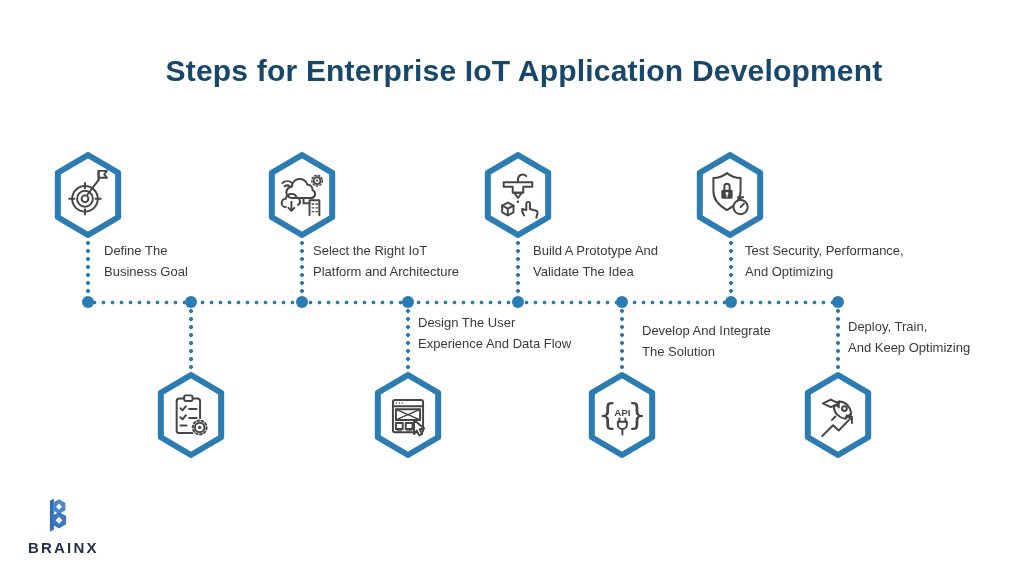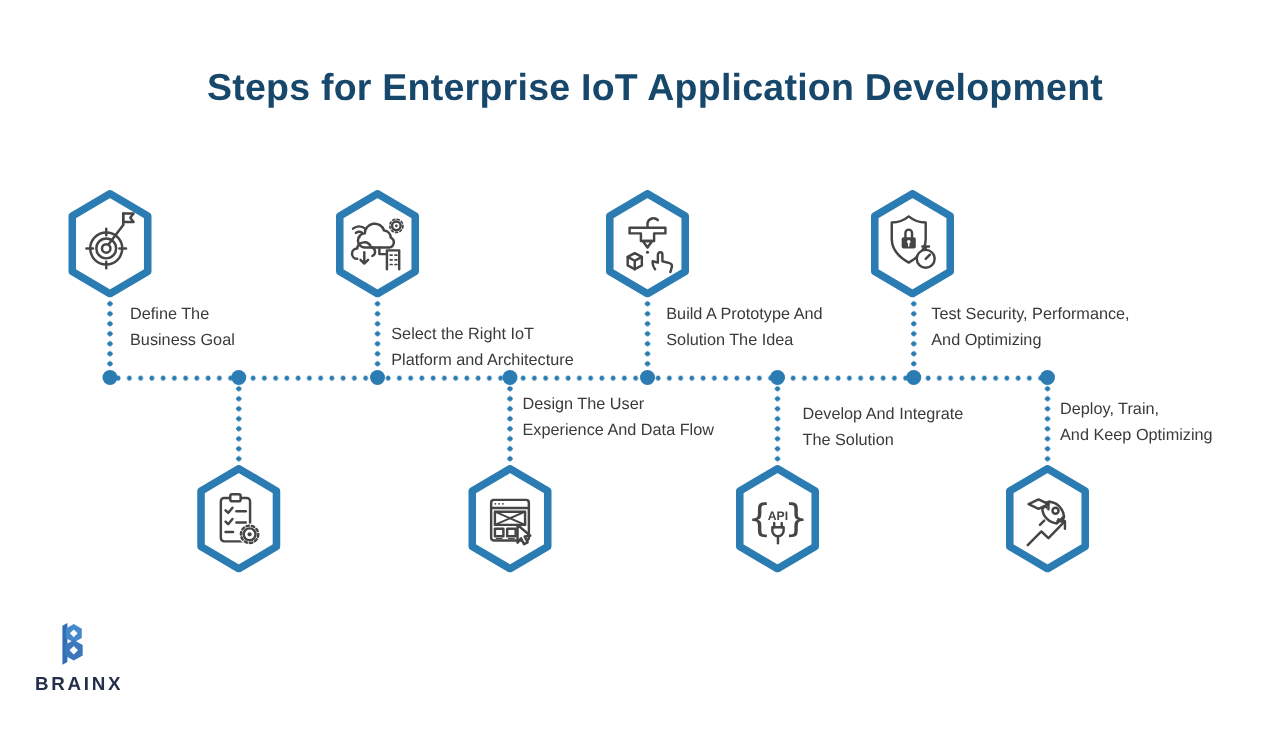--- a/index.html
+++ b/index.html
@@ -23,21 +23,21 @@
   .vline.down { top:307px; height:64px; }
 
   .hex { position:absolute; width:76px; height:86px; }
   .h1 { left:50px;  top:152px; }  .h2 { left:264px; top:152px; }
   .h3 { left:480px; top:152px; }  .h4 { left:692px; top:152px; }
   .h5 { left:153px; top:372px; }  .h6 { left:370px; top:372px; }
   .h7 { left:584px; top:372px; }  .h8 { left:800px; top:372px; }
 
   .label { position:absolute; font-size:13px; line-height:21px; color:#3a3a3a; font-weight:500; }
   .label span { display:block; white-space:nowrap; }
-  .l1 { left:104px; top:240px; }  .l2 { left:313px; top:256px; }
+  .l1 { left:104px; top:240px; }  .l2 { left:313px; top:240px; }
   .l3 { left:533px; top:240px; }  .l4 { left:745px; top:240px; }
   .l5 { left:203px; top:320px; }  .l6 { left:418px; top:312px; }
   .l7 { left:642px; top:320px; }  .l8 { left:848px; top:316px; }
 
   .brand { position:absolute; left:28px; top:494px; width:120px; }
   .brand svg { display:block; margin-left:14px; }
   .wordmark { font-size:15px; font-weight:bold; letter-spacing:2.2px; color:#232f4b; margin-top:5px; }
 
   .ico { stroke:#454545; stroke-width:2.6; fill:none; stroke-linecap:round; stroke-linejoin:round; }
 </style>
@@ -194,21 +194,21 @@
   <div class="label l1">
     <span>Define The</span>
     <span>Business Goal</span>
   </div>
   <div class="label l2">
     <span>Select the Right IoT</span>
     <span>Platform and Architecture</span>
   </div>
   <div class="label l3">
     <span>Build A Prototype And</span>
-    <span>Solution The Idea</span>
+    <span>Validate The Idea</span>
   </div>
   <div class="label l4">
     <span>Test Security, Performance,</span>
     <span>And Optimizing</span>
   </div>
   <div class="label l6">
     <span>Design The User</span>
     <span>Experience And Data Flow</span>
   </div>
   <div class="label l7">

